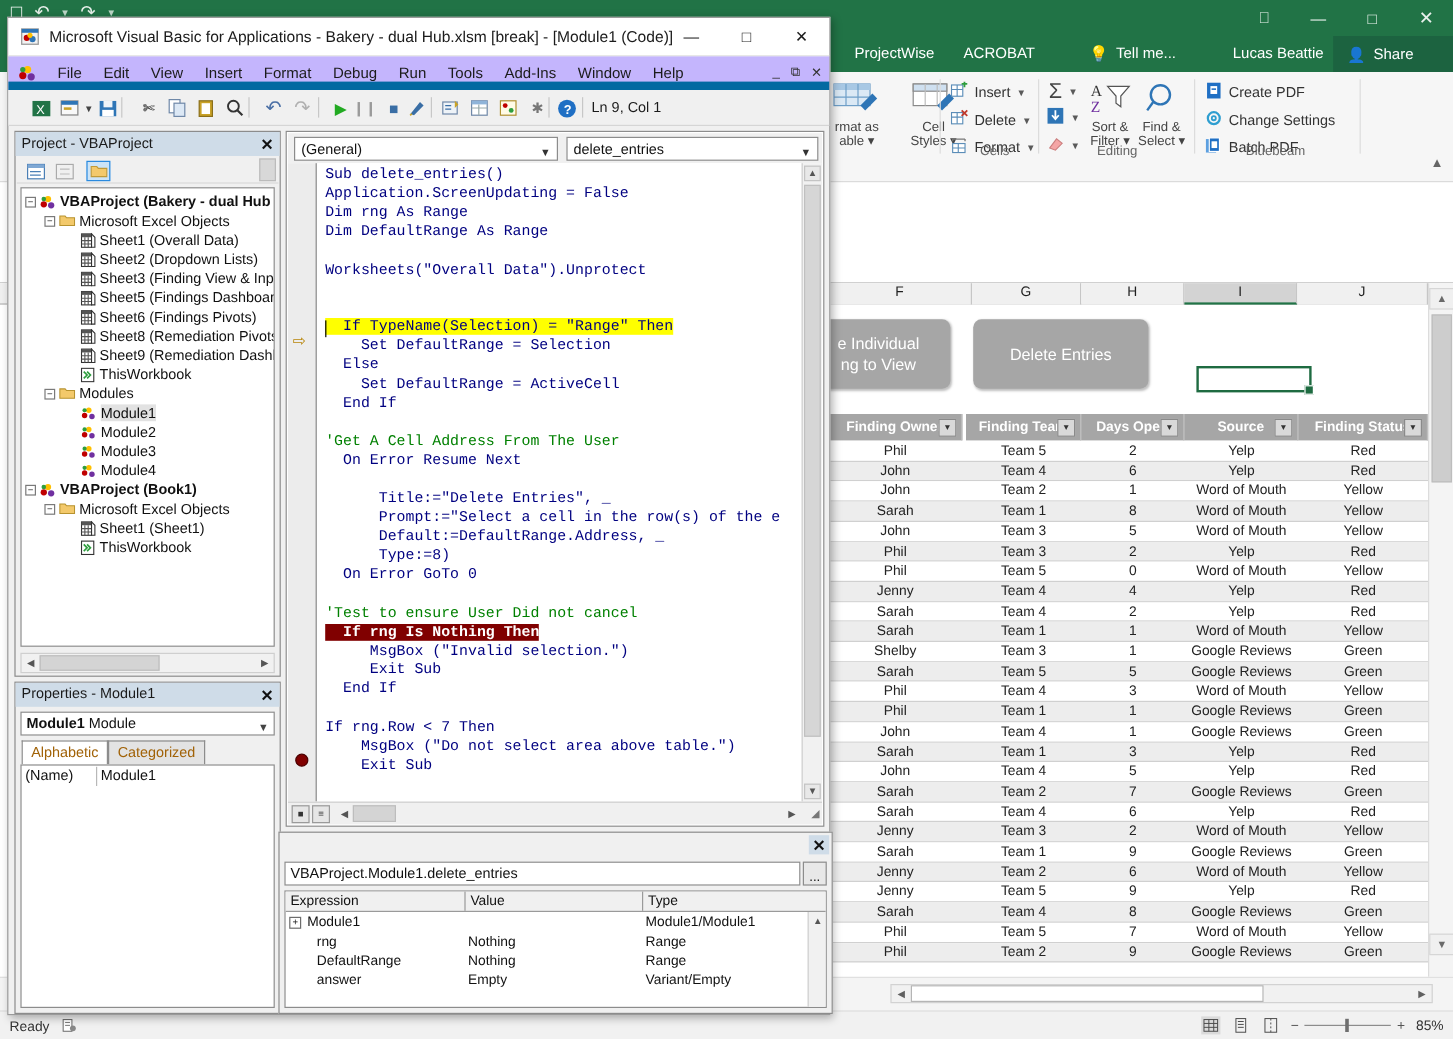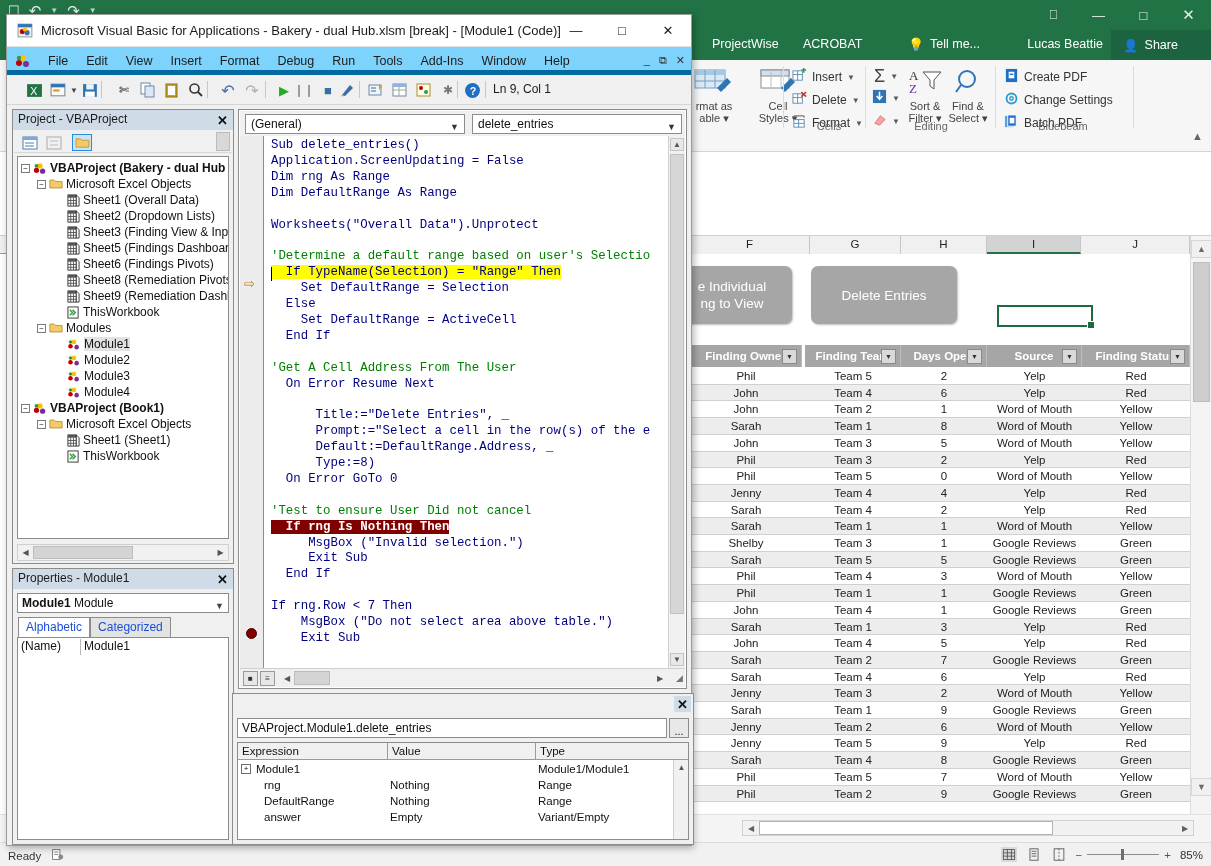--- a/index.html
+++ b/index.html
@@ -167,22 +167,22 @@
   .vb-title-ico {
     position: absolute; left: 10px; top: 7px; width: 17px; height: 17px;
   }
   .vb-title-txt {
     position: absolute; left: 34px; top: 8px; font-size: 13px; color: #1b1b1b; white-space: nowrap;
   }
   .vb-wbtns { position: absolute; right: 0; top: 0; display: flex; }
   .vb-wbtn { width: 46px; height: 31px; display:flex; align-items:center; justify-content:center; color:#1b1b1b; font-size: 13px;}
 
   .vb-menubar {
-    position: absolute; left: 0; top: 32px; width: 100%; height: 28px; background: #7dd3fc;
-    border-bottom: 5px solid #0369a1;
+    position: absolute; left: 0; top: 32px; width: 100%; height: 28px; background: #c4b5fd;
+    border-bottom: 7px solid #0369a1;
   }
   .vb-menu-ico { position: absolute; left: 8px; top: 6px; width: 16px; height: 16px; }
   .vb-menus { position: absolute; left: 32px; top: 6px; display: flex; gap: 0px; }
   .vb-menu { padding: 0 9px; font-size: 12.5px; color: #1b1b1b; line-height: 16px; }
   .vb-docbtns { position: absolute; right: 6px; top: 7px; display: flex; gap: 9px; color: #333; font-size: 11px; }
 
   .vb-toolbar {
     position: absolute; left: 0; top: 60px; width: 100%; height: 30px; background: #f0f0f0;
     border-bottom: 1px solid #d5d5d5;
   }
@@ -217,21 +217,21 @@
   .pe-hs-arrow { width: 15px; height: 15px; display:flex;align-items:center;justify-content:center;color:#555;font-size:8px;}
   .pe-hs-thumb { height: 13px; background: #d4d4d4; border: 1px solid #bdbdbd; }
 
   
   .pr-combo {
     position: absolute; left: 4px; top: 24px; right: 4px; height: 20px; background: #fff;
     border: 1px solid #8c8c8c; font-size: 12px; line-height: 18px; padding-left: 4px; color: #111;
   }
   .pr-combo .arrow { position: absolute; right: 4px; top: 3px; font-size: 9px; color: #444; }
   .pr-tabs { position: absolute; left: 5px; top: 48px; display: flex; font-size: 12px; }
-  .pr-tab { padding: 2px 7px 3px 7px; border: 1px solid #8c8c8c; border-bottom: none; background: #e3e3e3; color:#1d4ed8; }
+  .pr-tab { padding: 2px 7px 3px 7px; border: 1px solid #8c8c8c; border-bottom: none; background: #e3e3e3; color:#a16207; }
   .pr-tab.active { background: #ffffff; }
   .pr-grid { position: absolute; left: 4px; top: 68px; right: 4px; bottom: 4px; background: #fff; border: 1px solid #8c8c8c; }
   .pr-row { position: absolute; left: 1px; top: 1px; right: 1px; height: 16px; display: flex; font-size: 12px; color: #111;}
   .pr-key { width: 62px; padding-left: 2px; border-right: 1px solid #b8b8b8; }
   .pr-val { padding-left: 3px; }
 
   
   .code-win { position: absolute; background: #ffffff; border: 1px solid #8c8c8c; }
   .cw-combos { position: absolute; left: 1px; top: 1px; right: 1px; height: 25px; background: #f0f0f0; }
   .cw-combo {
@@ -1257,21 +1257,20 @@
         <span class="bp-dot" style="left:6px; top:492px;"></span>
       </div>
       <div class="cw-code" id="code">
           <div class="cline" style="top: 2px;">Sub delete_entries()</div>
           <div class="cline" style="top: 17.9px;">Application.ScreenUpdating = False</div>
           <div class="cline" style="top: 33.8px;">Dim rng As Range</div>
           <div class="cline" style="top: 49.7px;">Dim DefaultRange As Range</div>
           <div class="cline" style="top: 65.6px;"></div>
           <div class="cline" style="top: 81.5px;">Worksheets("Overall Data").Unprotect</div>
           <div class="cline" style="top: 97.4px;"></div>
-          <div class="cline" style="top: 113.3px;"><span class="cmt">'Determine a default range based on user's Selectio</span></div>
           <div class="cline" style="top: 129.2px;"><span class="hl">  If TypeName(Selection) = "Range" Then</span></div>
           <div class="cline" style="top: 145.1px;">    Set DefaultRange = Selection</div>
           <div class="cline" style="top: 161px;">  Else</div>
           <div class="cline" style="top: 176.9px;">    Set DefaultRange = ActiveCell</div>
           <div class="cline" style="top: 192.8px;">  End If</div>
           <div class="cline" style="top: 208.7px;"></div>
           <div class="cline" style="top: 224.6px;"><span class="cmt">'Get A Cell Address From The User</span></div>
           <div class="cline" style="top: 240.5px;">  On Error Resume Next</div>
           <div class="cline" style="top: 272.3px;">      Title:="Delete Entries", _</div>
           <div class="cline" style="top: 288.2px;">      Prompt:="Select a cell in the row(s) of the e</div>

